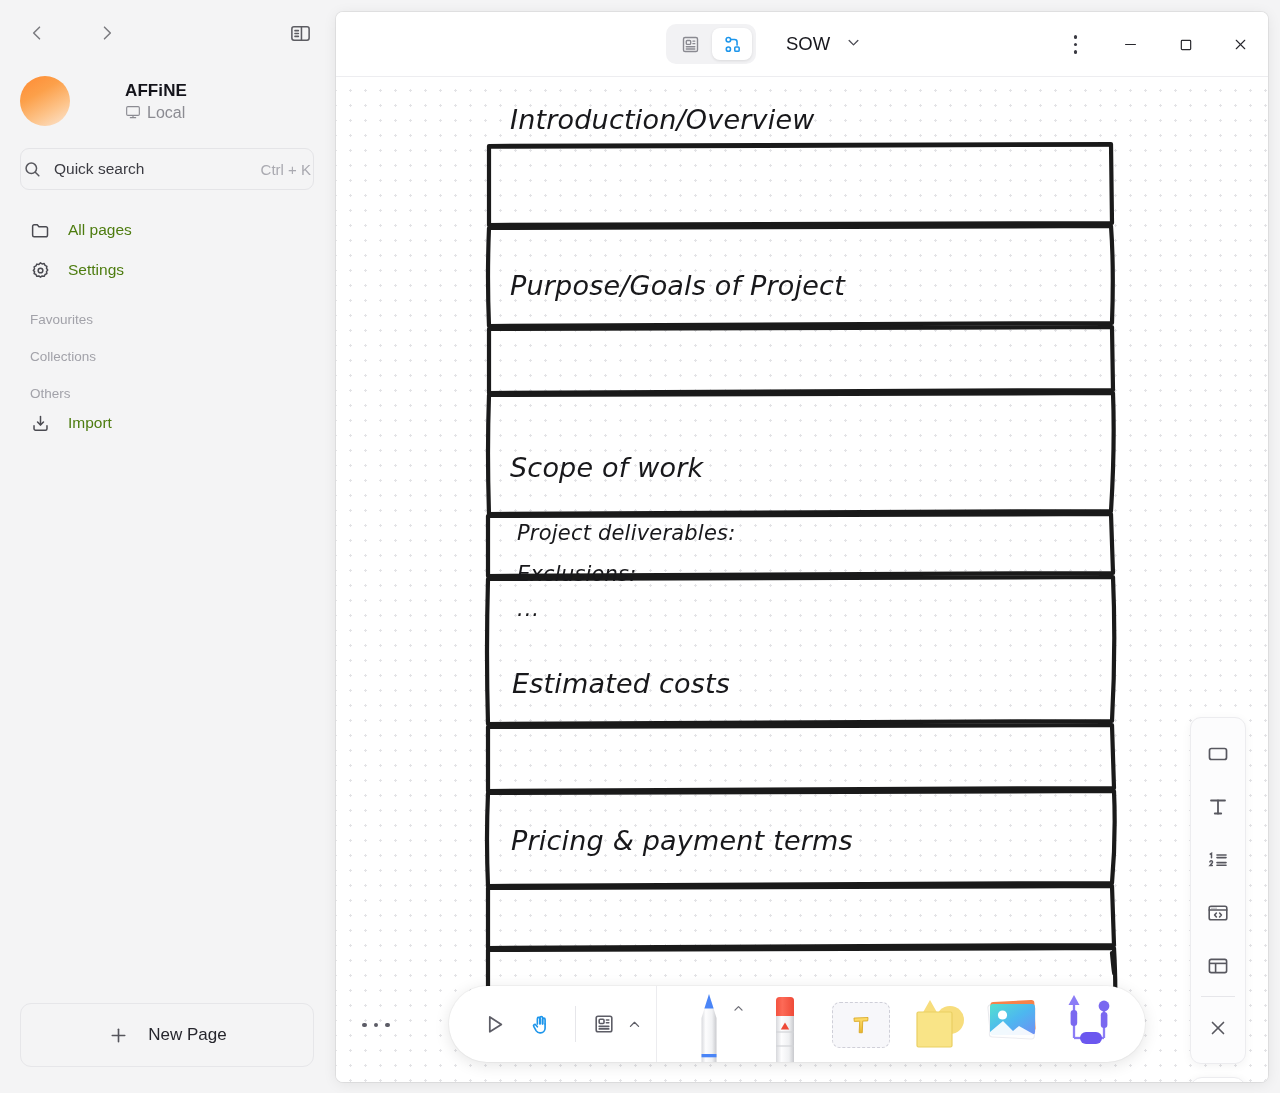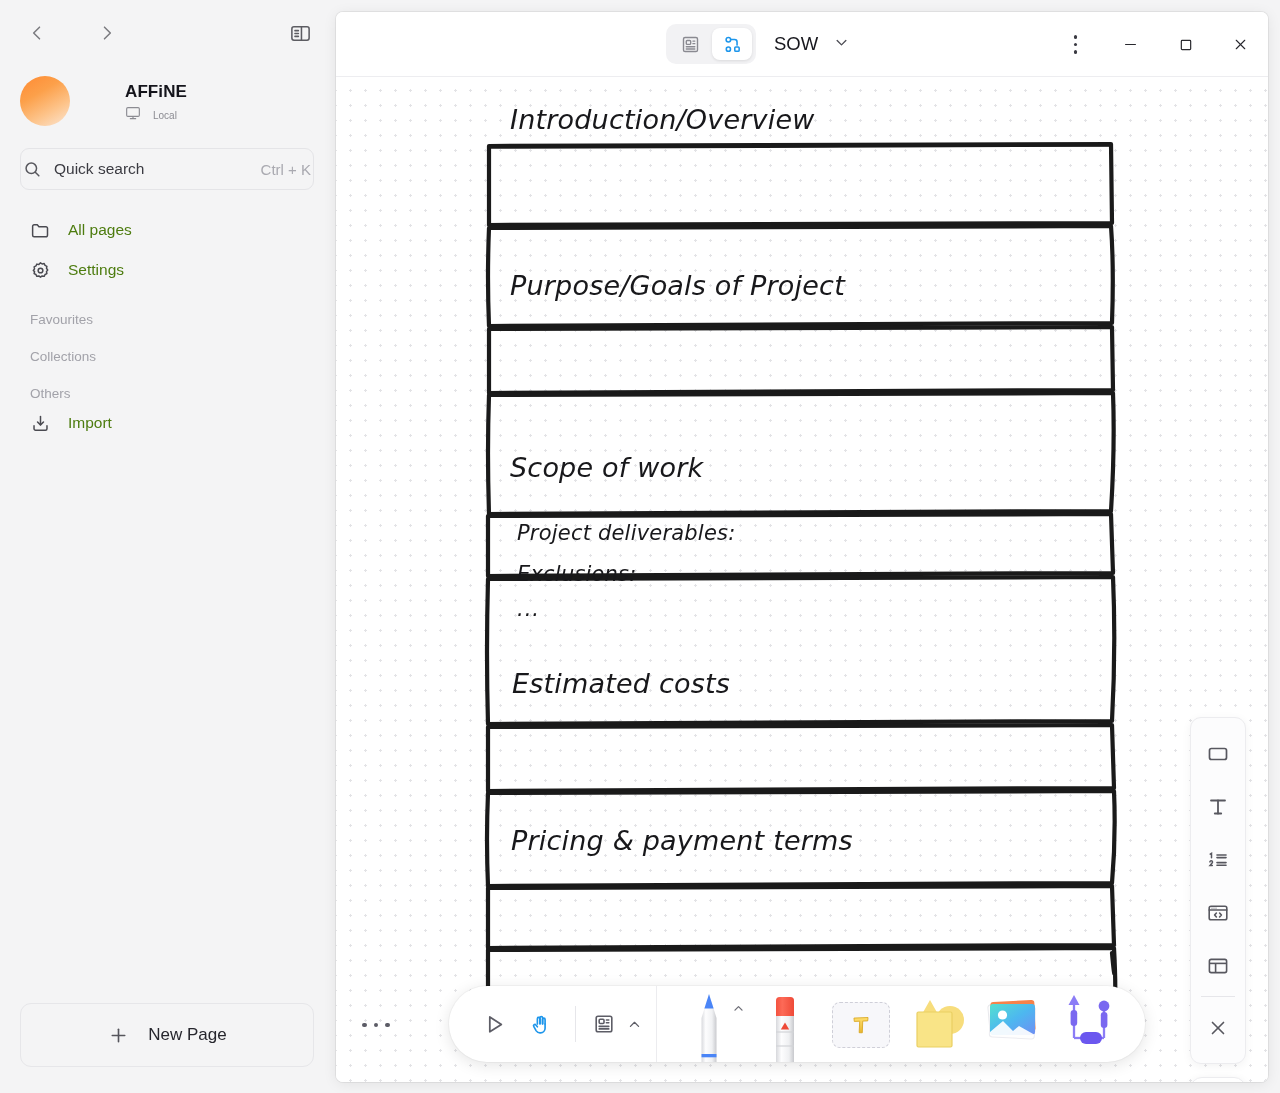--- a/index.html
+++ b/index.html
@@ -45,21 +45,21 @@
     padding: 10px 0 0 20px;
     gap: 14px; cursor: pointer;
   }
   .avatar {
     width: 50px; height: 50px; border-radius: 50%;
     background: linear-gradient(150deg, #ff8a33 0%, #fca04a 35%, #fdc48b 68%, #fbe6d4 100%);
     flex-shrink: 0;
   }
   .ws-text { display: flex; flex-direction: column; gap: 3px; margin-left: 41px; }
   .ws-name { font-size: 17px; font-weight: bold; color: #14141b; letter-spacing: .1px; }
-  .ws-sub { display: flex; align-items: flex-end; gap: 12px; font-size: 10px; color: #8b8b92; }
+  .ws-sub { display: flex; align-items: flex-start; gap: 6px; font-size: 16px; color: #8b8b92; }
 
   .search-box {
     margin: 22px 20px 0 20px;
     height: 42px;
     border: 1px solid #e4e4e7;
     border-radius: 9px;
     display: flex; align-items: center;
     padding: 0 2px; gap: 12px;
     cursor: pointer; background: transparent;
   }
@@ -131,21 +131,21 @@
     display: flex; align-items: center; justify-content: center;
     border-radius: 8px; cursor: pointer;
     color: #8a8a91;
   }
   .mode-btn.active {
     background: #ffffff;
     color: #1e96eb;
     box-shadow: 0 1px 3px rgba(0,0,0,.1);
   }
   .doc-title {
-    position: absolute; left: 438px;
+    position: absolute; left: 450px;
     display: flex; align-items: flex-start; gap: 14px;
     cursor: pointer;
   }
   .doc-title-text { font-size: 18.5px; color: #17171d; }
   .doc-title .chev { color: #4d4d55; display: flex; }
 
   .win-ctrls {
     position: absolute; right: 0; top: 0;
     height: 65px;
     display: flex; align-items: center;

